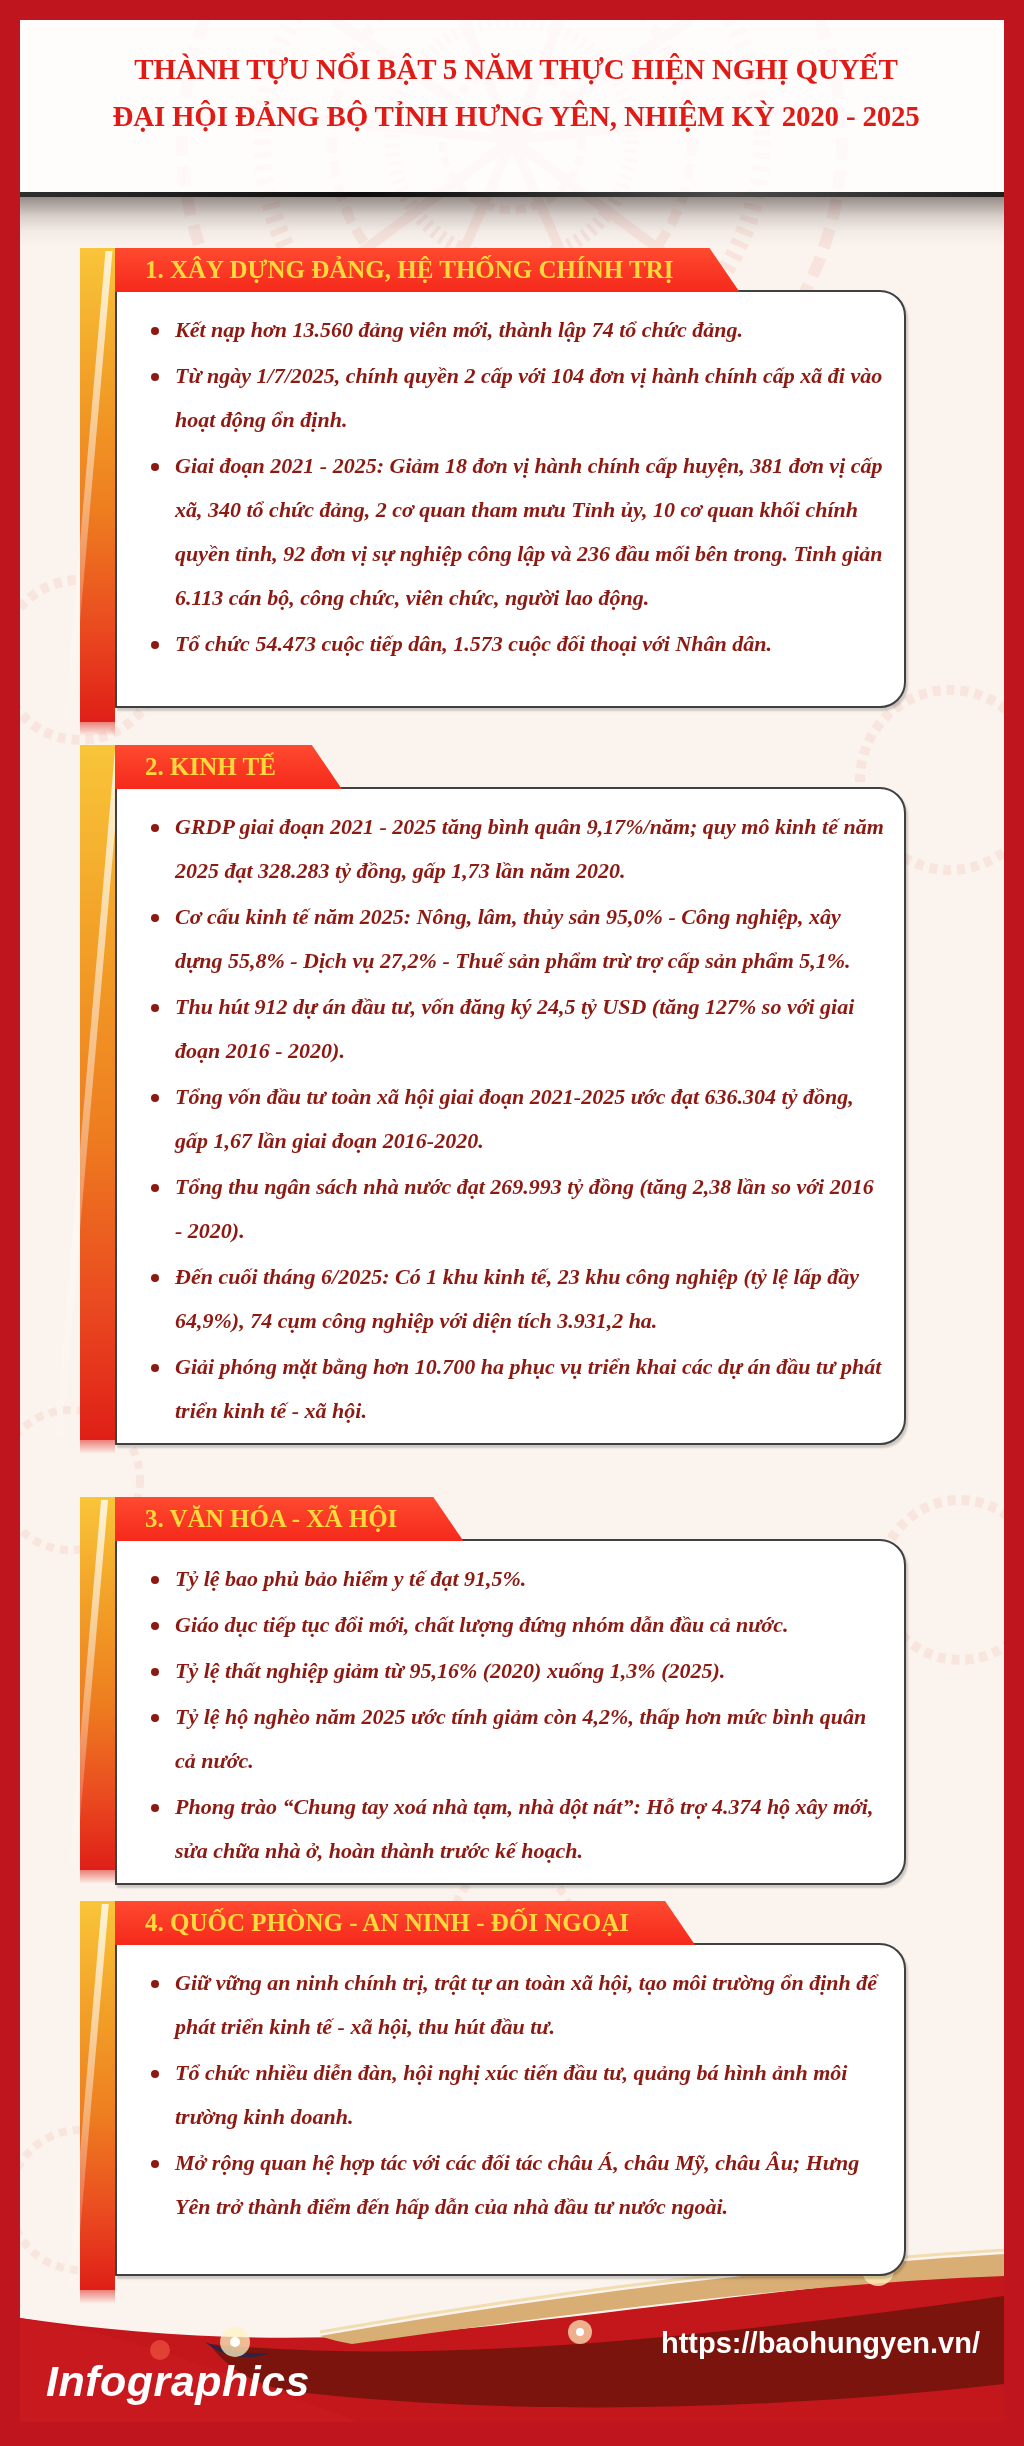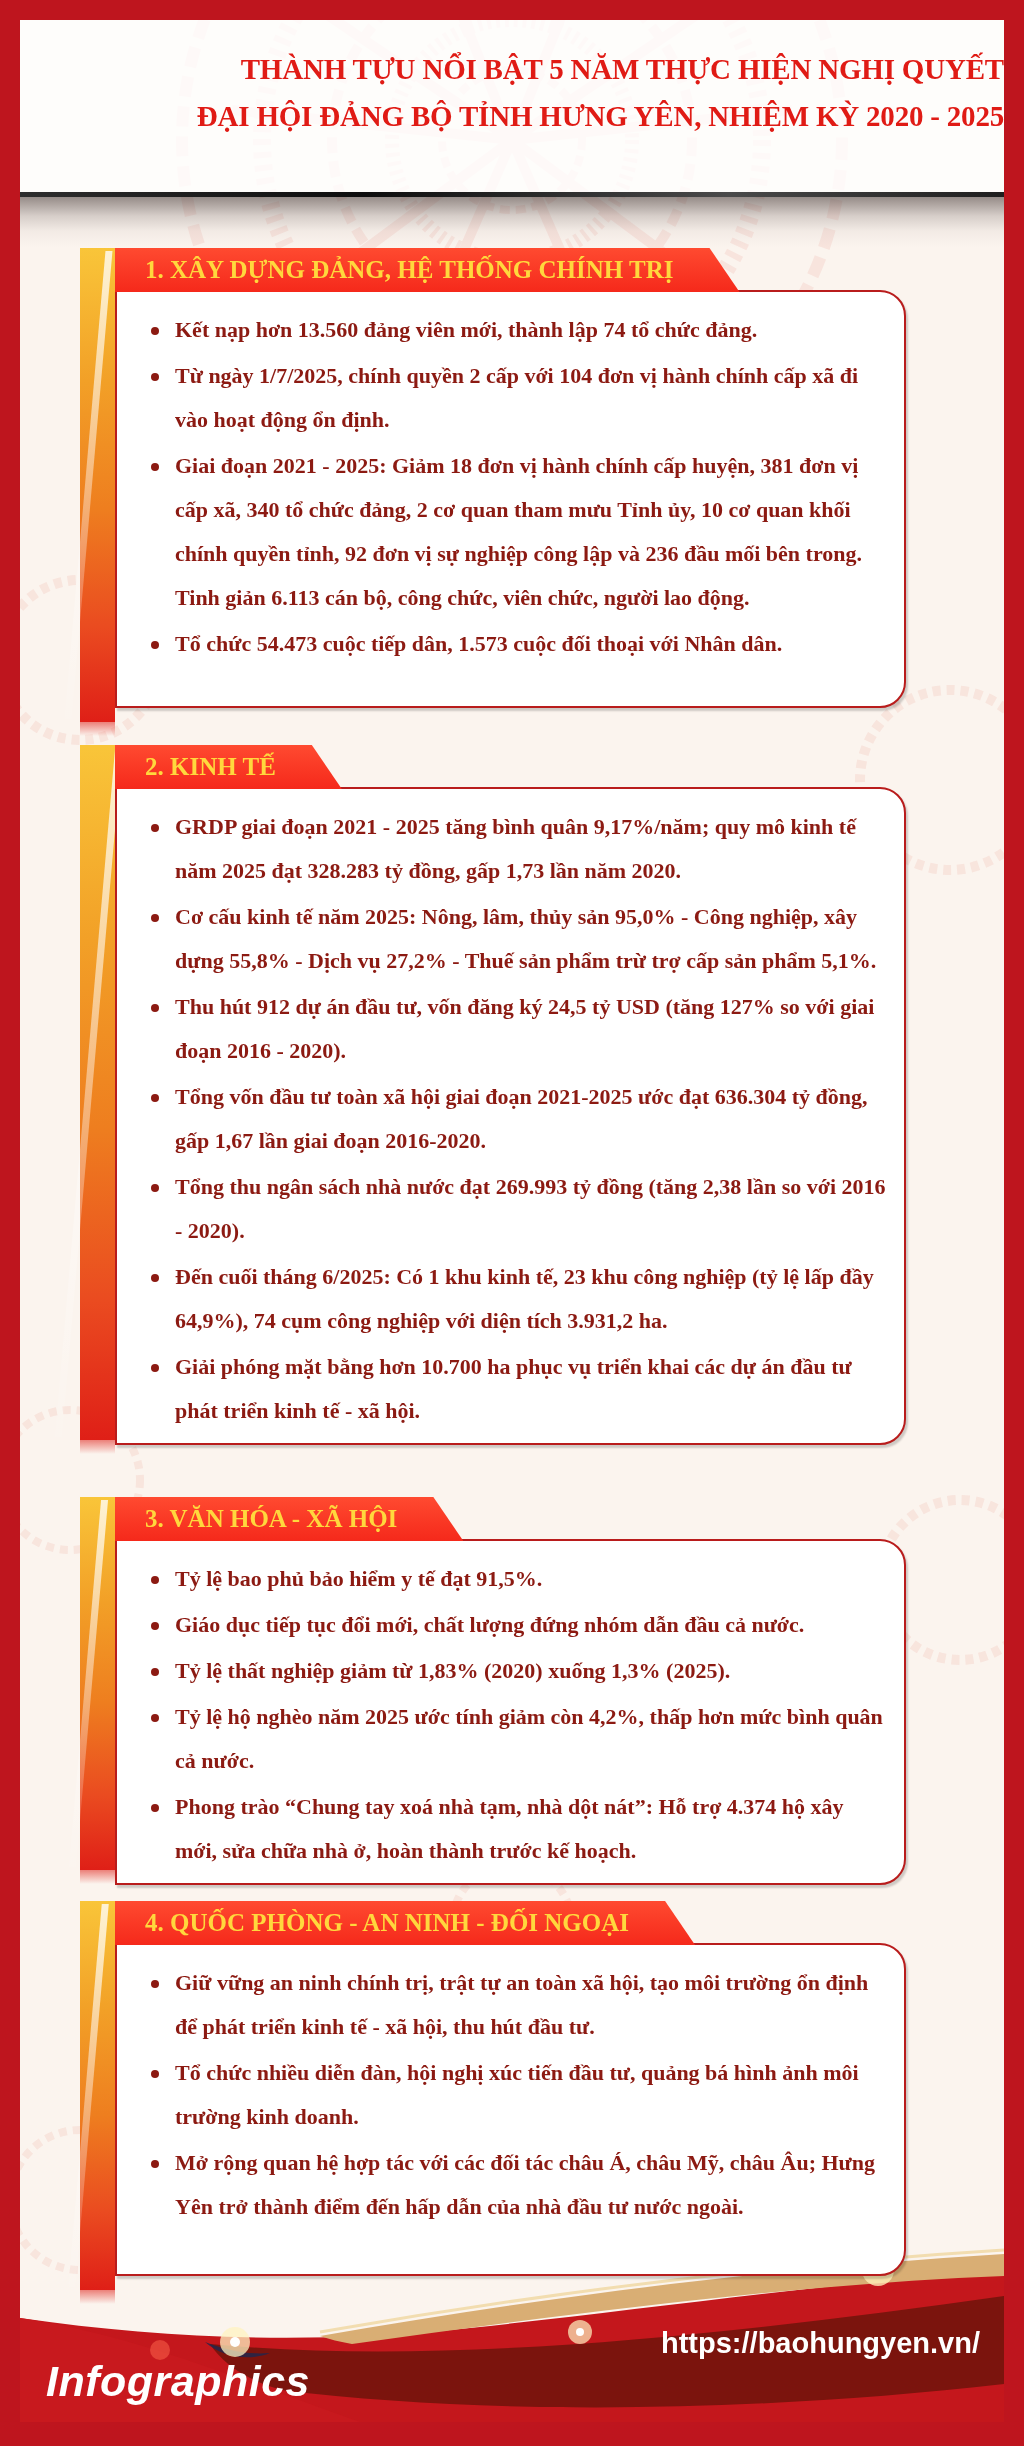--- a/index.html
+++ b/index.html
@@ -7,21 +7,21 @@
         font-family:"Liberation Serif", serif;}
   .inner{position:absolute;left:20px;top:20px;width:984px;height:2402px;
          background:#FBF4EE;overflow:hidden;}
 
   
   .watermark{position:absolute;inset:0;pointer-events:none;}
 
   
   .head-band{position:absolute;top:0;left:0;right:0;height:172px;background:rgba(255,255,255,.78);}
 
-  .title{position:absolute;top:26px;left:8px;right:0;text-align:right;
+  .title{position:absolute;top:26px;left:8px;right:0;text-align:center;
          color:#E01B15;font-weight:bold;font-size:29px;line-height:47px;letter-spacing:-.2px;
          white-space:nowrap;}
 
   
   .fold-line{position:absolute;top:172px;left:0;width:100%;height:5px;
              background:linear-gradient(90deg,#2e2e2e,#0d0d0d 35%,#4a4a4a 72%,#1e1e1e);}
   .fold-shadow{position:absolute;top:177px;left:0;width:100%;height:50px;
              background:linear-gradient(180deg,rgba(66,54,52,.55),rgba(120,108,106,.28) 38%,
                         rgba(165,152,150,.10) 68%,rgba(165,152,150,0));}
 
@@ -38,22 +38,22 @@
           background:linear-gradient(180deg,rgba(223,31,23,.55),rgba(223,31,23,0));}
   .s1 .ribbon{height:474px}.s2 .ribbon{height:695px}.s3 .ribbon{height:373px}.s4 .ribbon{height:389px}
 
   .banner{position:relative;z-index:2;display:inline-block;height:44px;max-width:830px;
           background:linear-gradient(180deg,#FF4A30,#F5291B);
           color:#FFD83D;font-weight:bold;font-size:25px;line-height:44px;
           padding:0 66px 0 30px;margin-bottom:-2px;white-space:nowrap;
           clip-path:polygon(0 0,calc(100% - 30px) 0,100% 100%,0 100%);}
 
   .box{position:relative;z-index:1;box-sizing:border-box;background:#fff;
-       border:2px solid #b91c1c;border-radius:0 26px 26px 0;
-       padding:16px 18px 8px 24px;box-shadow:2px 3px 2px rgba(0,0,0,.18);}
+       border:2px solid #404040;border-radius:0 26px 26px 0;
+       padding:16px 18px 8px 24px;box-shadow:2px 3px 2px rgba(0,0,0,.18);font-style:italic;}
   .s1 .box{min-height:418px}.s2 .box{min-height:639px}.s3 .box{min-height:317px}.s4 .box{min-height:333px}
 
   ul.bullets{margin:0;padding:0;list-style:none;}
   ul.bullets li{position:relative;padding-left:34px;margin-bottom:2px;
        color:#8C1A12;font-weight:bold;font-size:22px;line-height:44px;}
   ul.bullets li::before{content:'';position:absolute;left:10px;top:19px;width:8px;height:8px;
        border-radius:50%;background:#8C1A12;}
 
   
   .footer{position:absolute;left:0;right:0;bottom:0;height:190px;}
@@ -139,21 +139,21 @@
   <section class="section s3">
     <div class="ribbon"></div>
     <div class="banner">
       <span>3. VĂN HÓA - XÃ HỘI</span>
     </div>
     <div class="box">
       <ul class="bullets">
 
       <li>Tỷ lệ bao phủ bảo hiểm y tế đạt 91,5%.</li>
               <li>Giáo dục tiếp tục đổi mới, chất lượng đứng nhóm dẫn đầu cả nước.</li>
-              <li>Tỷ lệ thất nghiệp giảm từ 1,83% (2020) xuống 1,3% (2025).</li>
+              <li>Tỷ lệ thất nghiệp giảm từ 95,16% (2020) xuống 1,3% (2025).</li>
               <li>Tỷ lệ hộ nghèo năm 2025 ước tính giảm còn 4,2%, thấp hơn mức bình quân cả nước.</li>
               <li>Phong trào “Chung tay xoá nhà tạm, nhà dột nát”: Hỗ trợ 4.374 hộ xây mới, sửa chữa nhà ở, hoàn thành trước kế hoạch.</li>
             </ul>
     </div>
   </section>
 
   <section class="section s4">
     <div class="ribbon"></div>
     <div class="banner">
       <span>4. QUỐC PHÒNG - AN NINH - ĐỐI NGOẠI</span>

